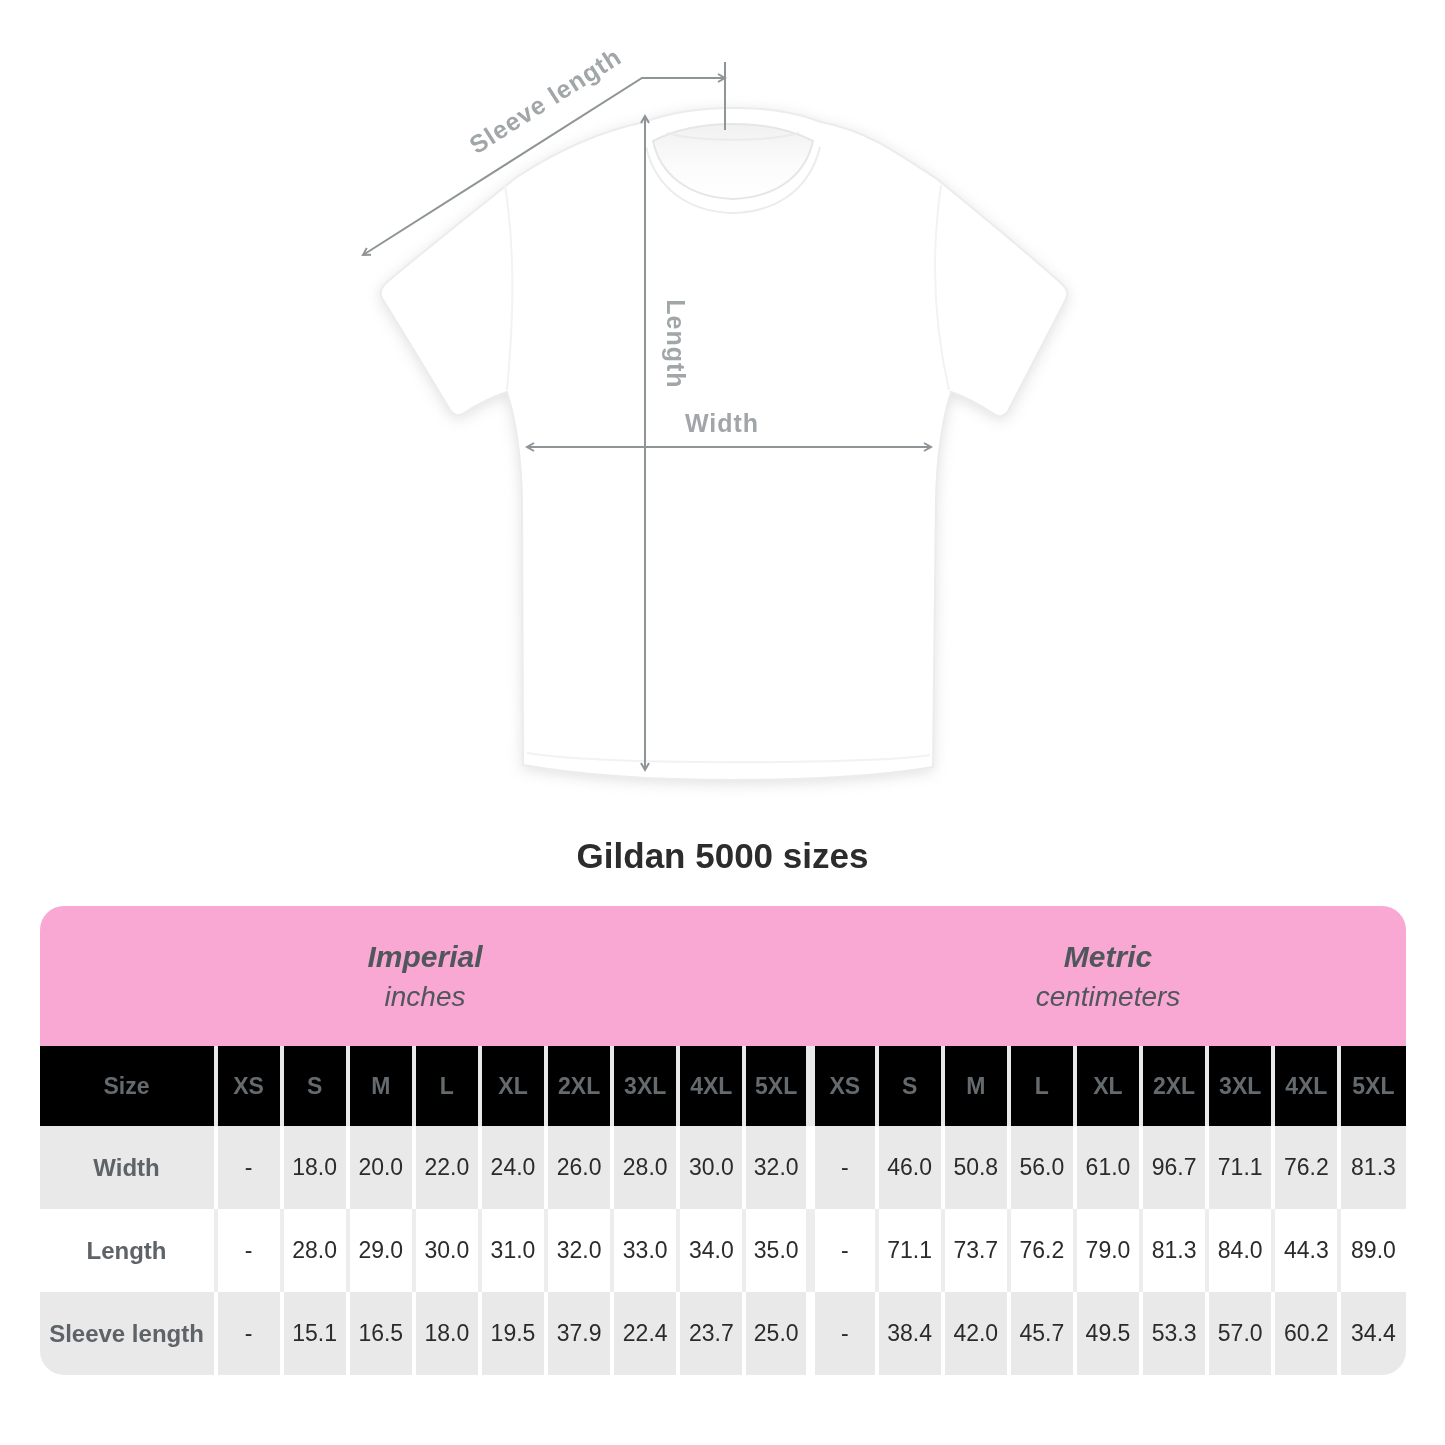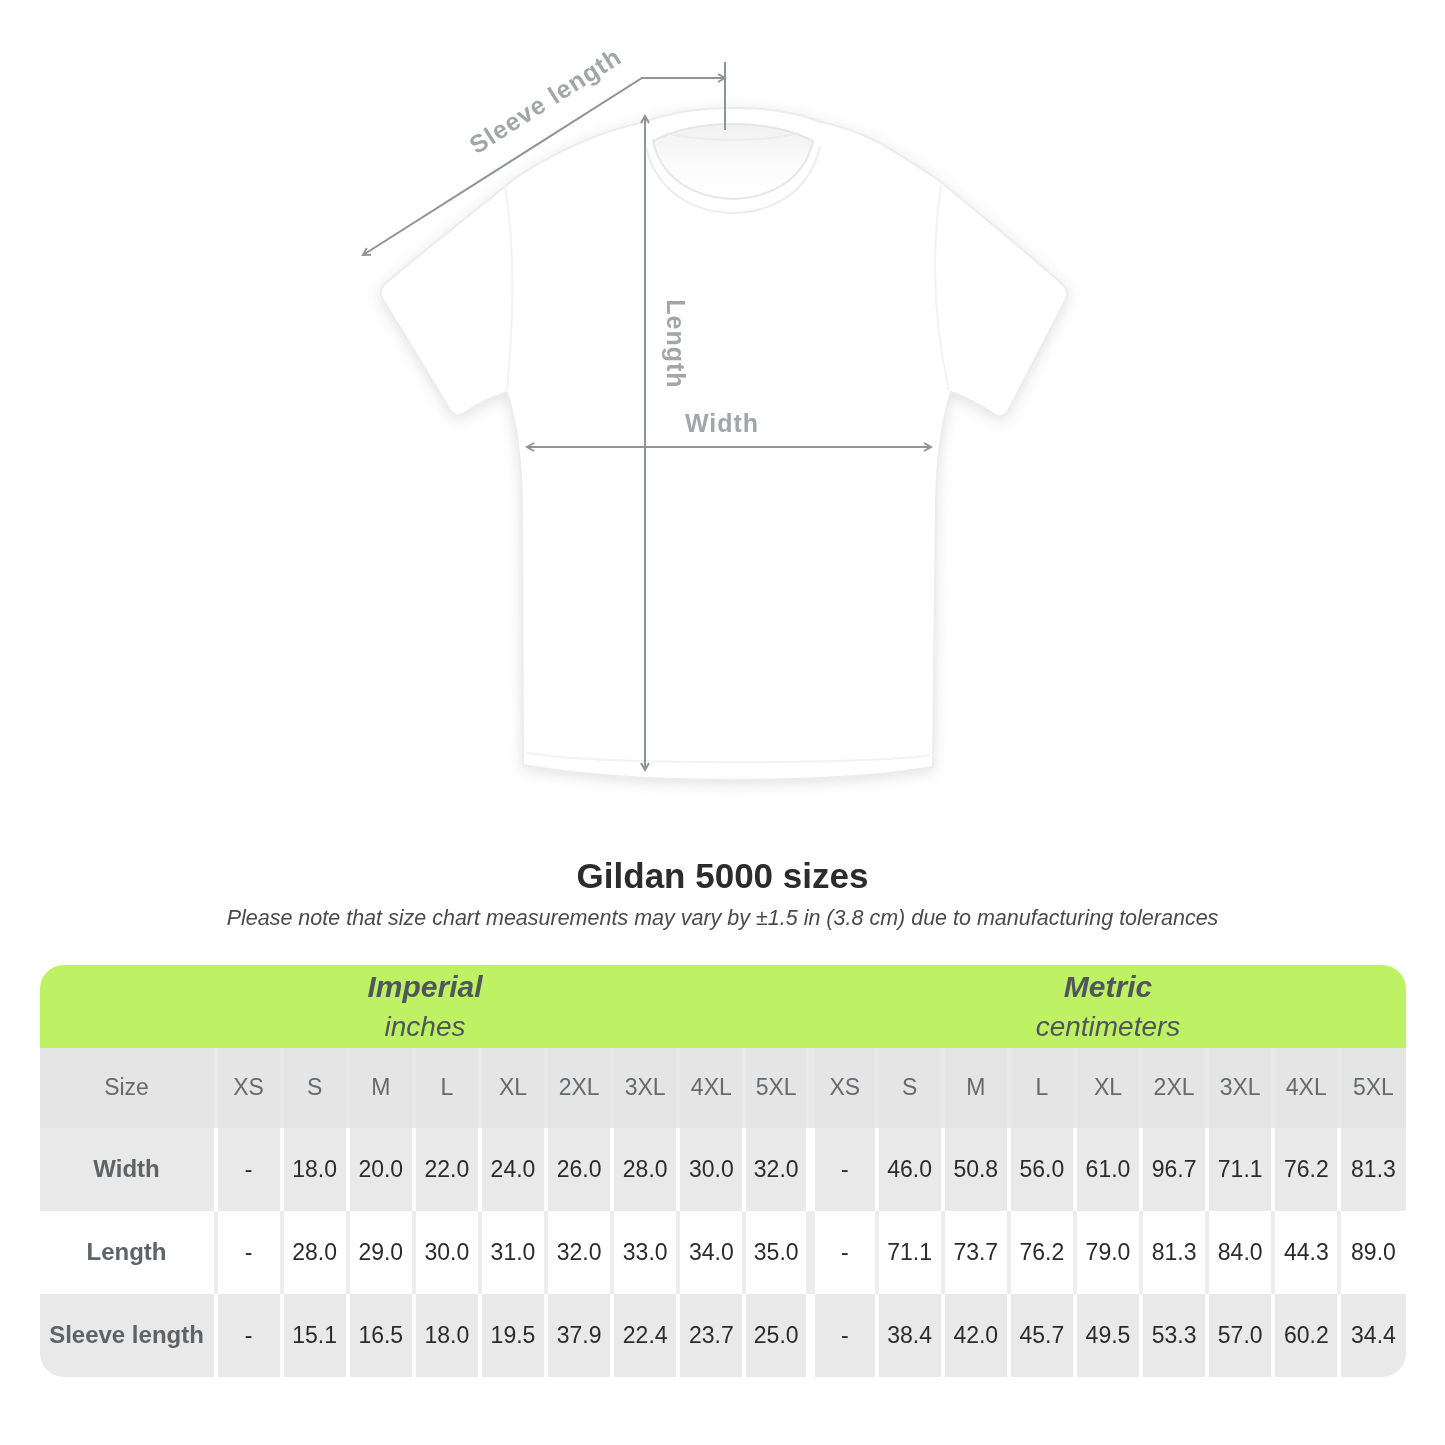--- a/index.html
+++ b/index.html
@@ -9,21 +9,21 @@
     -webkit-font-smoothing:antialiased;
   }
   .page{width:1445px;height:1445px;background:#ffffff;position:relative;}
 
   
   .diagram{position:relative;width:1445px;height:830px;}
   .diagram svg{position:absolute;left:0;top:0;}
 
   
   .title{
-    margin:28px 0 0 0;
+    margin:8px 0 0 0;
     text-align:center;
     font-size:35px;font-weight:bold;color:#2c2c2c;line-height:1.0;
   }
   .subtitle{
     margin:13px 0 0 0;
     text-align:center;
     font-style:italic;font-size:21.5px;color:#4a4a4a;line-height:1.2;
   }
 
   
@@ -32,29 +32,29 @@
     border-radius:24px;overflow:hidden;
   }
   table.sizes{
     width:100%;border-collapse:collapse;table-layout:fixed;
   }
   table.sizes td, table.sizes th{
     text-align:center;vertical-align:middle;padding:0;
   }
   
   tr.band-row th{
-    background:#bef264;height:83px;border:none;
+    background:#f9a8d4;height:140px;border:none;
     color:#50565a;vertical-align:middle;
   }
   .band-title{display:block;font-size:30px;font-weight:bold;font-style:italic;line-height:1.1;}
   .band-unit{display:block;font-size:28px;font-weight:normal;font-style:italic;margin-top:9px;line-height:1.1;}
   
   tr.size-row th{
-    background:#e5e5e5;height:80px;
-    font-size:23px;font-weight:normal;color:#646a6d;
+    background:#000000;height:80px;
+    font-size:23px;font-weight:bold;color:#646a6d;
     border-left:4px solid #e9e9e9;
   }
   tr.size-row th:first-child{border-left:none;}
   
   tr.data-row td{height:83px;font-size:23px;color:#2b2b2b;}
   tr.data-row td.rowlabel{font-size:24px;font-weight:bold;color:#5d6366;}
   tr.r-gray td{background:#e9e9e9;border-left:4px solid #ffffff;}
   tr.r-white td{background:#ffffff;border-left:4px solid #ededed;}
   tr.data-row td:first-child{border-left:none;}
   
@@ -126,21 +126,20 @@
 
       <g fill="#a1a6a8" font-family="Liberation Sans, sans-serif" font-size="25" font-weight="bold" letter-spacing="1">
         <text x="550" y="108" text-anchor="middle" transform="rotate(-32.5 550 108)">Sleeve length</text>
         <text x="667" y="344" text-anchor="middle" transform="rotate(90 667 344)">Length</text>
         <text x="722" y="432" text-anchor="middle">Width</text>
       </g>
     </svg>
   </div>
 
   <h1 class="title">Gildan 5000 sizes</h1>
-  <p class="subtitle">Please note that size chart measurements may vary by ±1.5 in (3.8 cm) due to manufacturing tolerances</p>
 
   <div class="table-wrap">
     <table class="sizes">
       <colgroup>
         <col style="width:176px">
         <col>
           <col>
           <col>
           <col>
           <col>

